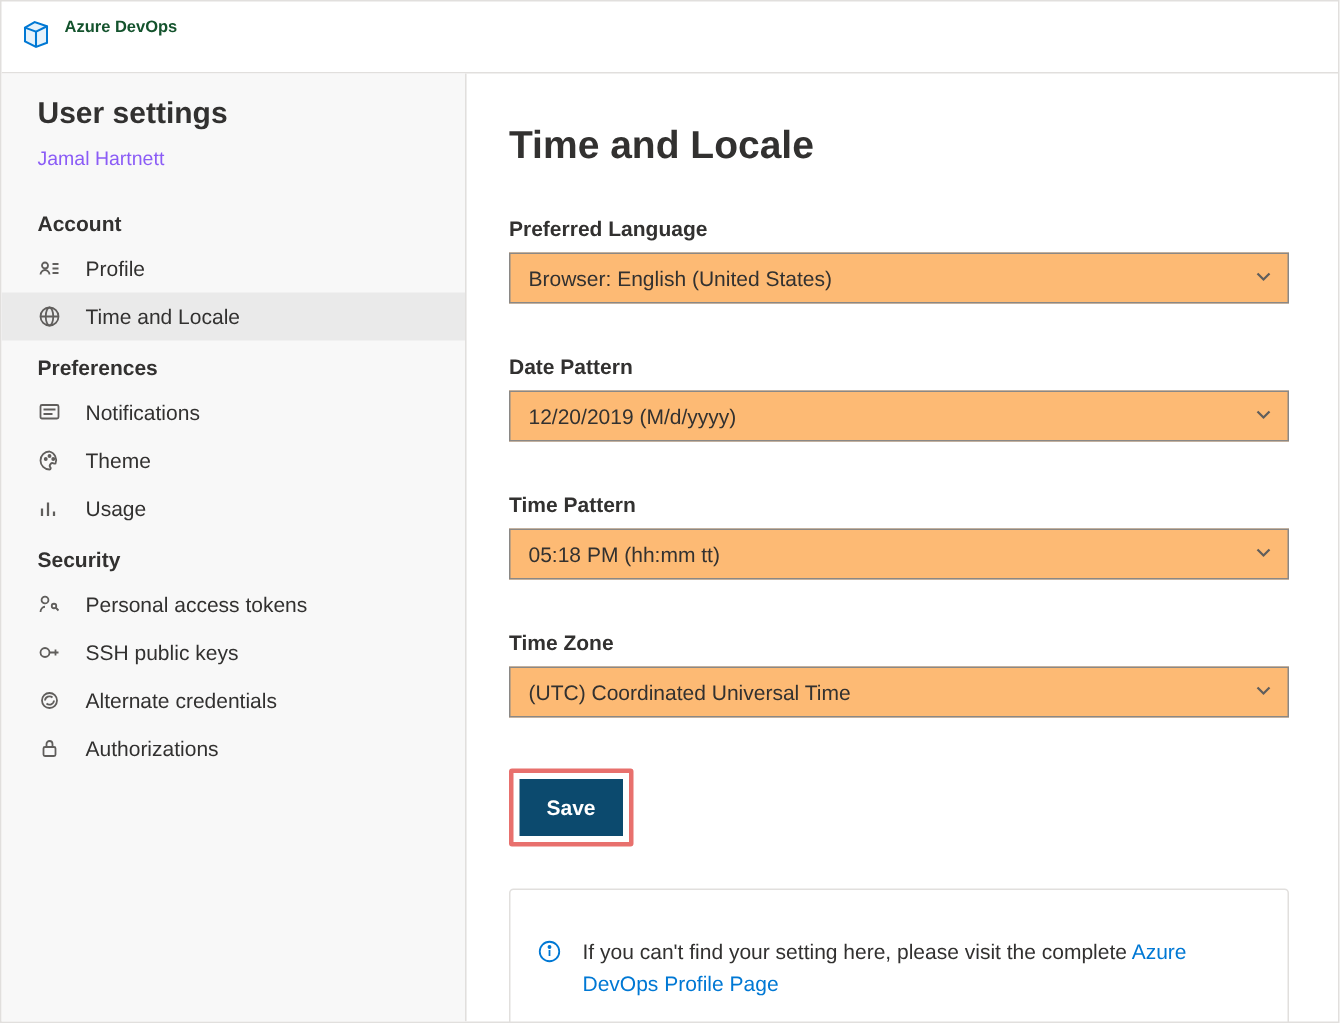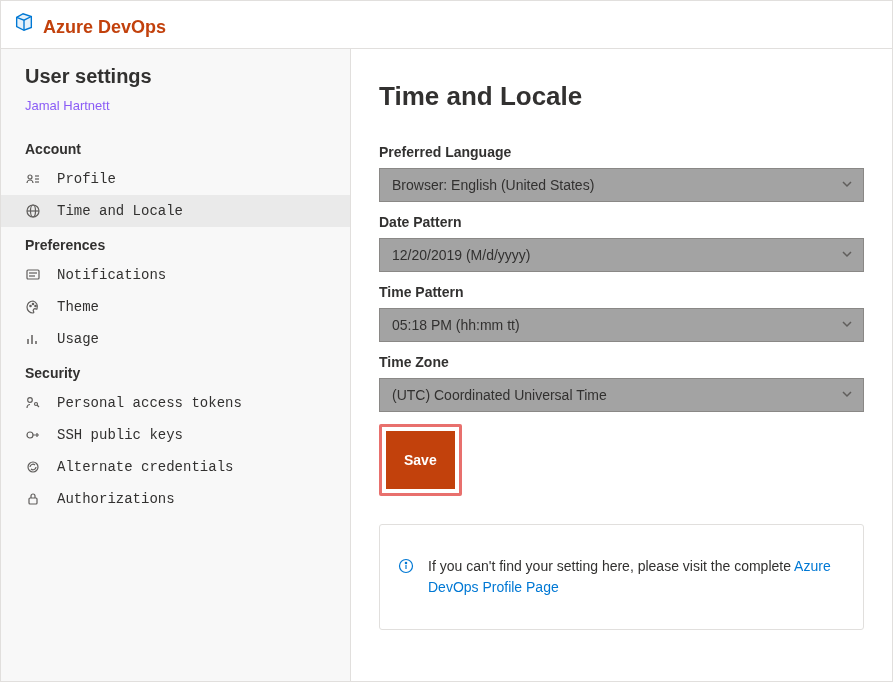--- a/index.html
+++ b/index.html
@@ -15,33 +15,33 @@
   }
   .topbar {
     height: 48px;
     border-bottom: 1px solid #e1dfdd;
     display: flex;
     align-items: center;
     padding: 0 12px;
   }
   .brand {
     display: flex;
-    align-items: flex-end;
-    color: #c2410c;
-    font-weight: 600;
-    font-size: 18px;
+    align-items: flex-start;
+    color: #14532d;
+    font-weight: 600;
+    font-size: 11px;
     gap: 8px;
   }
   .brand svg { width: 22px; height: 22px; }
   .content {
     display: flex;
     height: calc(100% - 48px);
   }
   .sidebar {
-    width: 350px;
+    width: 310px;
     border-right: 1px solid #e1dfdd;
     background: #f8f8f8;
     padding-top: 16px;
   }
   .sidebar-header {
     padding: 0 24px 4px 24px;
   }
   .sidebar-title {
     font-size: 20px;
     font-weight: 600;
@@ -58,54 +58,53 @@
     color: #323130;
     padding: 10px 24px 6px 24px;
   }
   .nav-item {
     display: flex;
     align-items: flex-start;
     gap: 16px;
     padding: 8px 24px;
     cursor: pointer;
     color: #323130;
-    font-family: Liberation Mono, monospace;
   }
   .nav-item.active { background: #eaeaea; }
   .nav-item .ico {
     width: 16px;
     display: flex;
     align-items: center;
     justify-content: center;
     color: #605e5c;
   }
   .nav-item .ico svg { width: 16px; height: 16px; }
   .main {
     flex: 1;
     padding: 32px 28px;
     overflow: auto;
   }
   .page-title {
     font-size: 26px;
     font-weight: 700;
     margin-bottom: 32px;
   }
-  .field { margin-bottom: 12px; }
+  .field { margin-bottom: 34px; }
   .field-label {
     font-size: 14px;
     font-weight: 600;
     margin-bottom: 8px;
     display: block;
   }
   .select {
     position: relative;
     width: 520px;
     max-width: 100%;
     border: 1px solid #8a8886;
-    background: #a3a3a3;
+    background: #fdba74;
     height: 34px;
     display: flex;
     align-items: center;
     padding: 0 32px 0 12px;
     cursor: pointer;
     font-size: 14px;
     color: #323130;
   }
   .select .chev {
     position: absolute;
@@ -115,26 +114,26 @@
     color: #605e5c;
   }
   .save-wrap {
     display: inline-block;
     border: 3px solid #e8706d;
     padding: 4px;
     margin-bottom: 28px;
     border-radius: 2px;
   }
   .save-btn {
-    background: #c2410c;
+    background: #0c4a6e;
     color: #fff;
     border: none;
     font-size: 14px;
     font-weight: 600;
-    padding: 21px 18px;
+    padding: 11px 18px;
     cursor: pointer;
   }
   .info-box {
     border: 1px solid #e1dfdd;
     border-radius: 3px;
     padding: 31px 18px;
     display: flex;
     gap: 14px;
     width: 520px;
     max-width: 100%;

